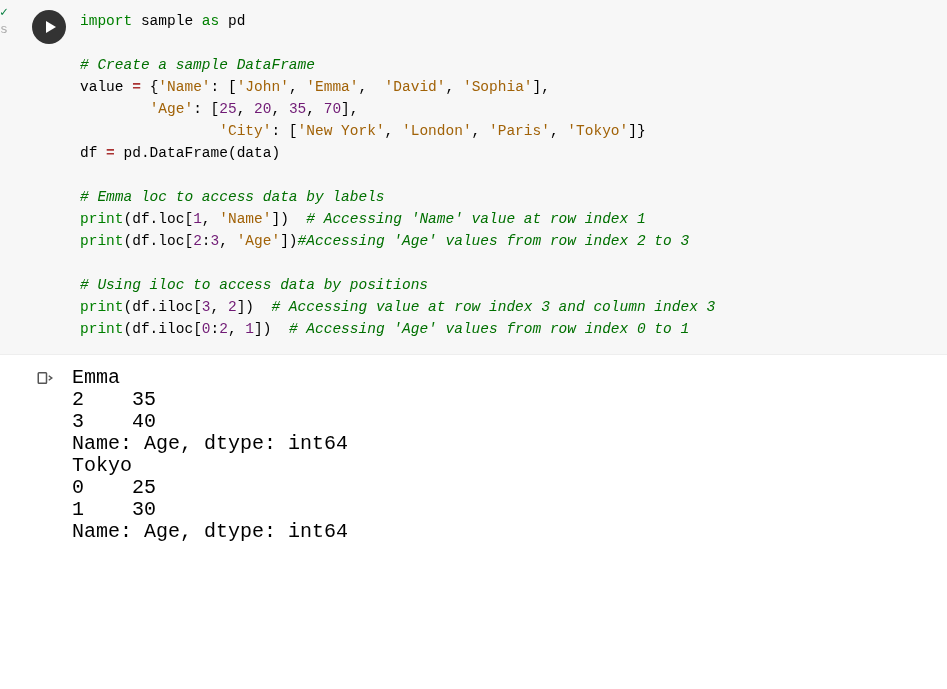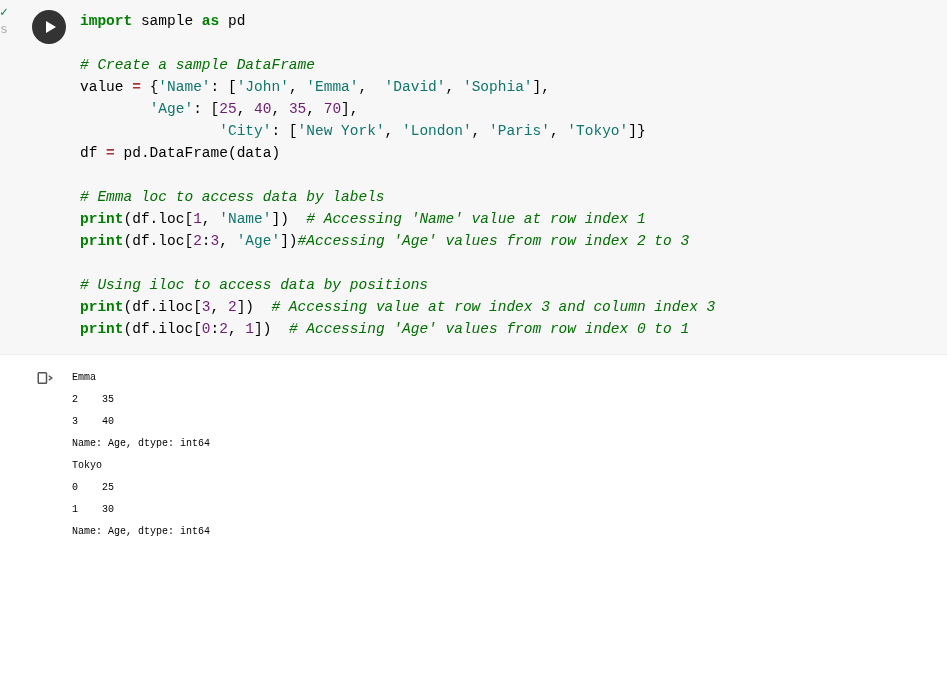--- a/index.html
+++ b/index.html
@@ -3,29 +3,29 @@
   <meta charset="utf-8">
   <style>
     * { box-sizing: border-box; }
     html { font-size: 16px; }
     body { margin: 0; font-family: 'Consolas', 'Monaco', 'Courier New', monospace; background: #fff; }
     .cell { display: flex; flex-direction: column; width: 947px; }
     .code-row { display: flex; background: #f7f7f7; padding: 8px 0 14px 0; border-bottom: 1px solid #eee; }
     .run-btn { width: 34px; height: 34px; border-radius: 50%; background: #333; display: flex; align-items: center; justify-content: center; margin-left: 32px; margin-top: 2px; flex-shrink: 0; cursor: pointer; }
     .run-triangle { width: 0; height: 0; border-left: 10px solid #fff; border-top: 6px solid transparent; border-bottom: 6px solid transparent; margin-left: 3px; }
     .code { font-size: 14.5px; line-height: 22px; white-space: pre; margin-left: 14px; color: #000; margin-top: 2px; }
-    .kw-green { color: #008000; font-weight: bold; }
-    .str { color: #0f766e; }
+    .kw-green { color: #008000; font-weight: normal; }
+    .str { color: #a16207; }
     .num { color: #701a75; }
     .cmt { color: #007000; font-style: italic; text-align: right; }
     .op { color: #a33; font-weight: bold; }
     .output-row { display: flex; padding-top: 12px; }
     .out-gutter { width: 72px; flex-shrink: 0; display: flex; justify-content: flex-end; padding-right: 18px; padding-top: 2px; }
     .out-icon { color: #555; font-size: 18px; }
-    .output { font-size: 10px; line-height: 22px; white-space: pre; color: #000; }
+    .output { font-size: 20px; line-height: 22px; white-space: pre; color: #000; }
     .left-marker { position: absolute; left: 0px; top: 4px; color: #0b8043; width: 10px; font-size: 13px; }
     .wrapper { position: relative; width: 947px; }
   </style>
 </head>
 <body>
 
 <div class="wrapper">
   <div class="left-marker">✓</div>
   <div class="left-marker" style="top:22px; color:#aaa;">s</div>
 </div>
@@ -33,21 +33,21 @@
 <div class="cell">
 
   <div class="code-row">
     <div class="run-btn">
       <div class="run-triangle"></div>
     </div>
     <div class="code"><span class="kw-green">import</span> <span>sample</span> <span class="kw-green">as</span> <span>pd</span>
 
 <span class="cmt"># Create a sample DataFrame</span>
 <span>value</span> <span class="op">=</span> <span>{</span><span class="str">'Name'</span><span>:</span> <span>[</span><span class="str">'John'</span><span>,</span> <span class="str">'Emma'</span><span>,</span>  <span class="str">'David'</span><span>,</span> <span class="str">'Sophia'</span><span>]</span><span>,</span>
-        <span class="str">'Age'</span><span>:</span> <span>[</span><span class="num">25</span><span>,</span> <span class="num">40</span><span>,</span> <span class="num">35</span><span>,</span> <span class="num">70</span><span>]</span><span>,</span>
+        <span class="str">'Age'</span><span>:</span> <span>[</span><span class="num">25</span><span>,</span> <span class="num">20</span><span>,</span> <span class="num">35</span><span>,</span> <span class="num">70</span><span>]</span><span>,</span>
                 <span class="str">'City'</span><span>:</span> <span>[</span><span class="str">'New York'</span><span>,</span> <span class="str">'London'</span><span>,</span> <span class="str">'Paris'</span><span>,</span> <span class="str">'Tokyo'</span><span>]</span><span>}</span>
 <span>df</span> <span class="op">=</span> <span>pd.DataFrame(data)</span>
 
 <span class="cmt"># Emma loc to access data by labels</span>
 <span class="kw-green">print</span><span>(df.loc[</span><span class="num">1</span><span>,</span> <span class="str">'Name'</span><span>])</span>  <span class="cmt"># Accessing 'Name' value at row index 1</span>
 <span class="kw-green">print</span><span>(df.loc[</span><span class="num">2</span><span>:</span><span class="num">3</span><span>,</span> <span class="str">'Age'</span><span>])</span><span class="cmt">#Accessing 'Age' values from row index 2 to 3</span>
 
 <span class="cmt"># Using iloc to access data by positions</span>
 <span class="kw-green">print</span><span>(df.iloc[</span><span class="num">3</span><span>,</span> <span class="num">2</span><span>])</span>  <span class="cmt"># Accessing value at row index 3 and column index 3</span>
 <span class="kw-green">print</span><span>(df.iloc[</span><span class="num">0</span><span>:</span><span class="num">2</span><span>,</span> <span class="num">1</span><span>])</span>  <span class="cmt"># Accessing 'Age' values from row index 0 to 1</span></div>

